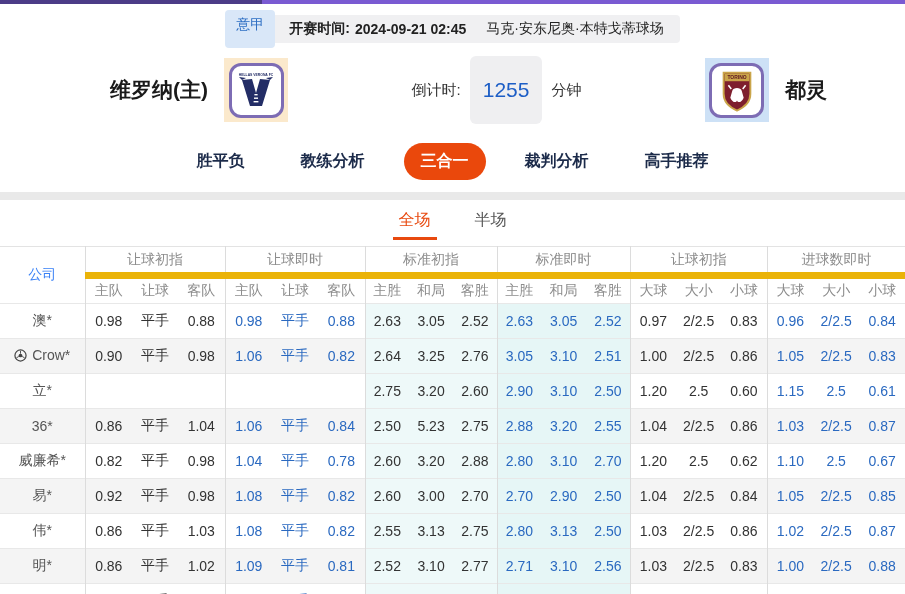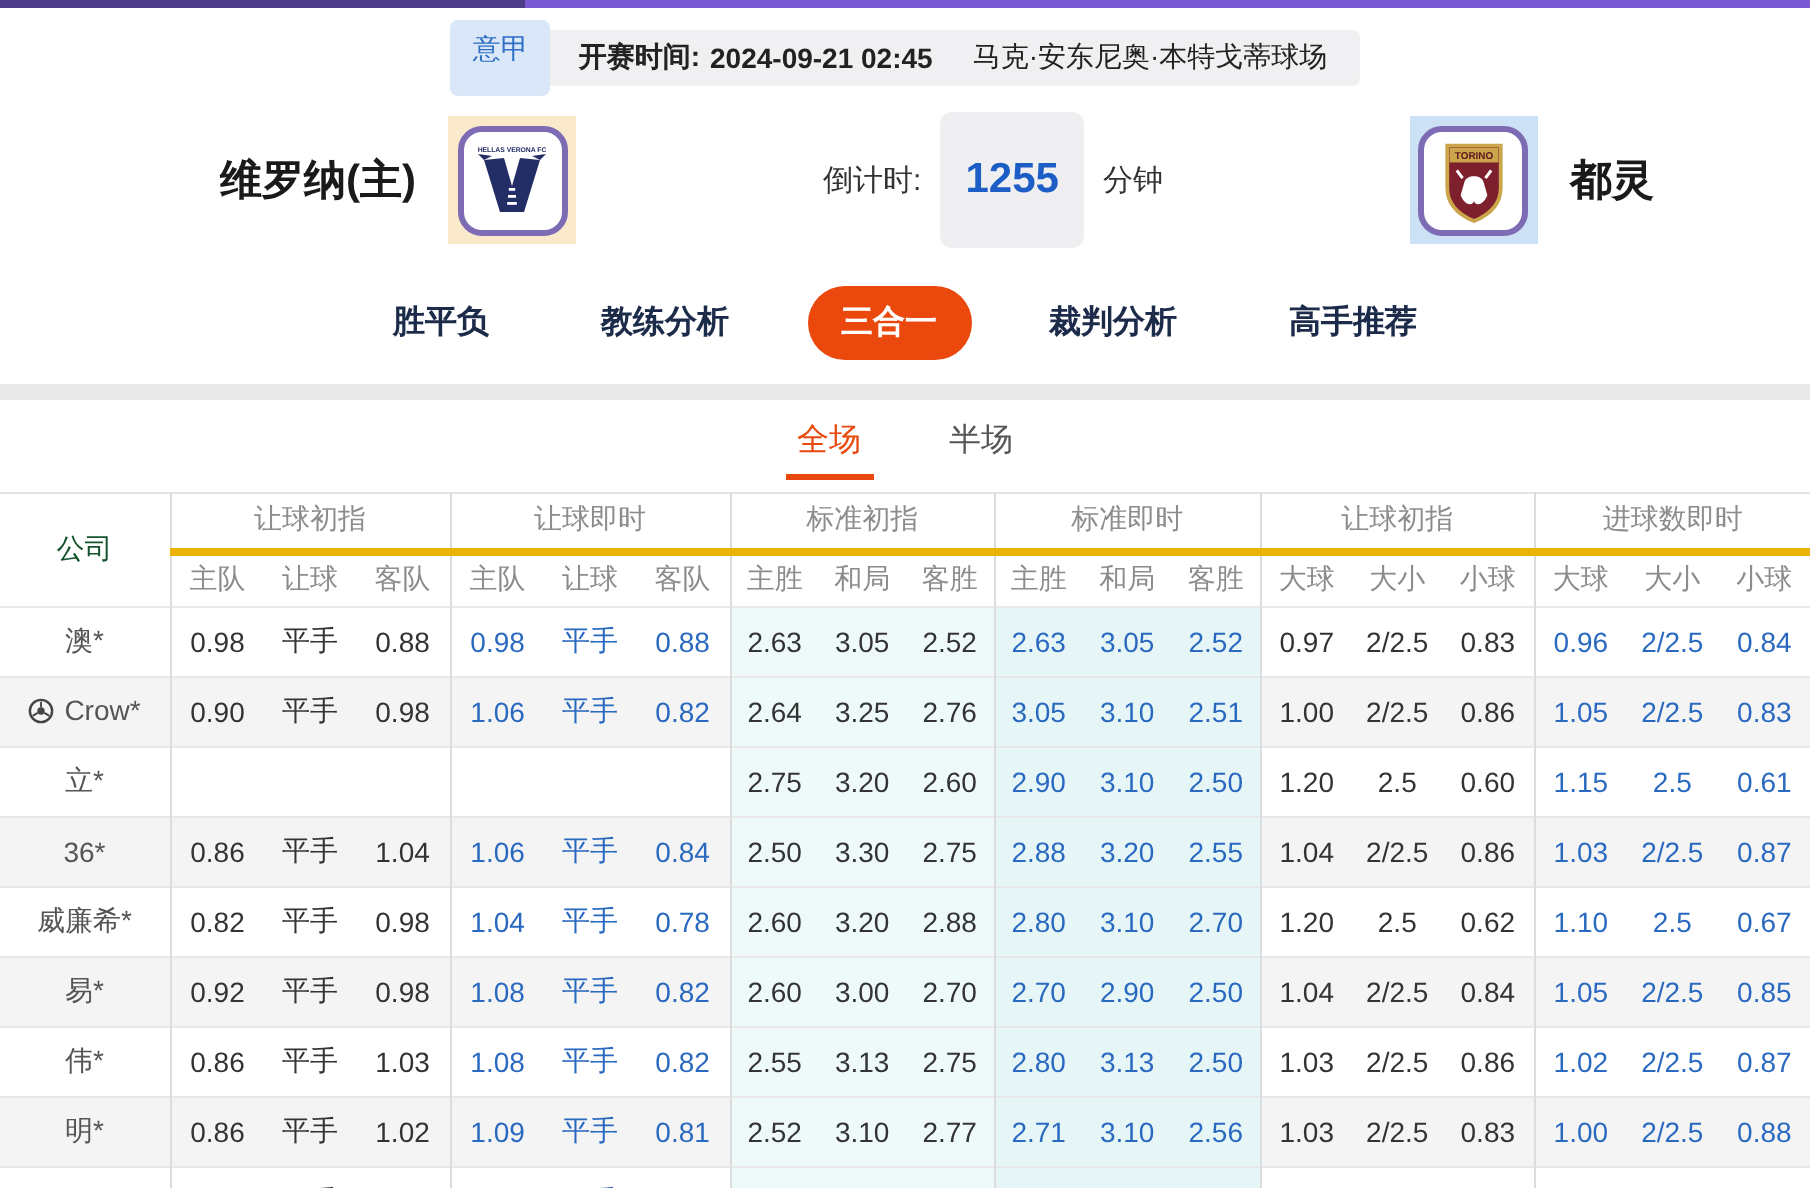--- a/index.html
+++ b/index.html
@@ -20,37 +20,37 @@
 
   .teams { display:flex; align-items:center; justify-content:space-between; padding:13px 78px 10px 110px; }
   .team { display:flex; align-items:center; gap:16px; }
   .team-name { font-size:21px; font-weight:bold; color:#1a1a1a; }
   .logo-wrap { width:64px; height:64px; display:flex; align-items:center; justify-content:center; }
   .logo-wrap.home { background:#fbe9cc; }
   .logo-wrap.away { background:#cde1f6; }
   .crest { width:55px; height:55px; background:#fff; border:3px solid #7d6cb4; border-radius:12px; display:flex; align-items:center; justify-content:center; }
 
   .countdown { display:flex; align-items:center; gap:9px; font-size:15px; color:#333; }
-  .countdown-value { background:#efeff1; border-radius:6px; padding:22px 13px; color:#1d5ec6; font-size:21px; font-weight:bold; }
+  .countdown-value { background:#efeff1; border-radius:6px; padding:22px 13px; color:#1d5ec6; font-size:21px; font-weight:normal; }
 
   .nav { display:flex; justify-content:center; align-items:center; gap:22px; padding:9px 0 12px; }
   .nav-item { font-size:16px; font-weight:bold; color:#1c2b4a; cursor:pointer; padding:8px 17px; border-radius:20px; white-space:nowrap; }
   .nav-item.active { background:#ea480c; color:#fff; }
 
   .gray-band { height:8px; background:#e9e9e9; }
 
   .subtabs { display:flex; justify-content:center; gap:32px; padding-top:10px; }
   .subtab { font-size:16px; color:#555; padding:0 6px 6px; border-bottom:3px solid transparent; cursor:pointer; }
   .subtab.active { color:#e8490f; border-bottom-color:#e8490f; }
 
   table { width:905px; border-collapse:collapse; table-layout:fixed; margin-top:6px; border-top:1px solid #e3e3e3; }
   th { color:#8c8c8c; font-weight:normal; font-size:14px; text-align:center; }
-  .th-group { height:29px; border-bottom:4px solid #eab308; }
+  .th-group { height:29px; border-bottom:7px solid #eab308; }
   .th-sub  { height:28px; }
-  th.company-h { border-right:1px solid #dcdcdc; color:#14532d; }
+  th.company-h { border-right:1px solid #dcdcdc; color:#3b82f6; }
   td { height:35px; text-align:center; font-size:14px; color:#333; border-top:1px solid #e8e8e8; overflow:hidden; white-space:nowrap; }
   tr.striped td { background:#f4f4f4; }
   td.gs, th.gs { border-left:1px solid #dcdcdc; }
   td.cyan-a { background:#eef9f9 !important; }
   td.cyan-b { background:#e6f6f6 !important; }
   td.live { color:#2a69c0; }
   td.company { color:#555; }
   .ball-icon { display:inline-block; vertical-align:-2px; margin-right:5px; }
   tbody tr:last-child td { border-bottom:1px solid #e8e8e8; }
 </style>
@@ -246,21 +246,21 @@
       </tr>
       <tr class="striped">
         <td class="company">36*</td>
         <td class="gs">0.86</td>
         <td class="">平手</td>
         <td class="">1.04</td>
         <td class="gs live">1.06</td>
         <td class="live">平手</td>
         <td class="live">0.84</td>
         <td class="gs cyan-a">2.50</td>
-        <td class="cyan-a">3.30</td>
+        <td class="cyan-a">5.23</td>
         <td class="cyan-a">2.75</td>
         <td class="gs live cyan-b">2.88</td>
         <td class="live cyan-b">3.20</td>
         <td class="live cyan-b">2.55</td>
         <td class="gs">1.04</td>
         <td class="">2/2.5</td>
         <td class="">0.86</td>
         <td class="gs live">1.03</td>
         <td class="live">2/2.5</td>
         <td class="live">0.87</td>

